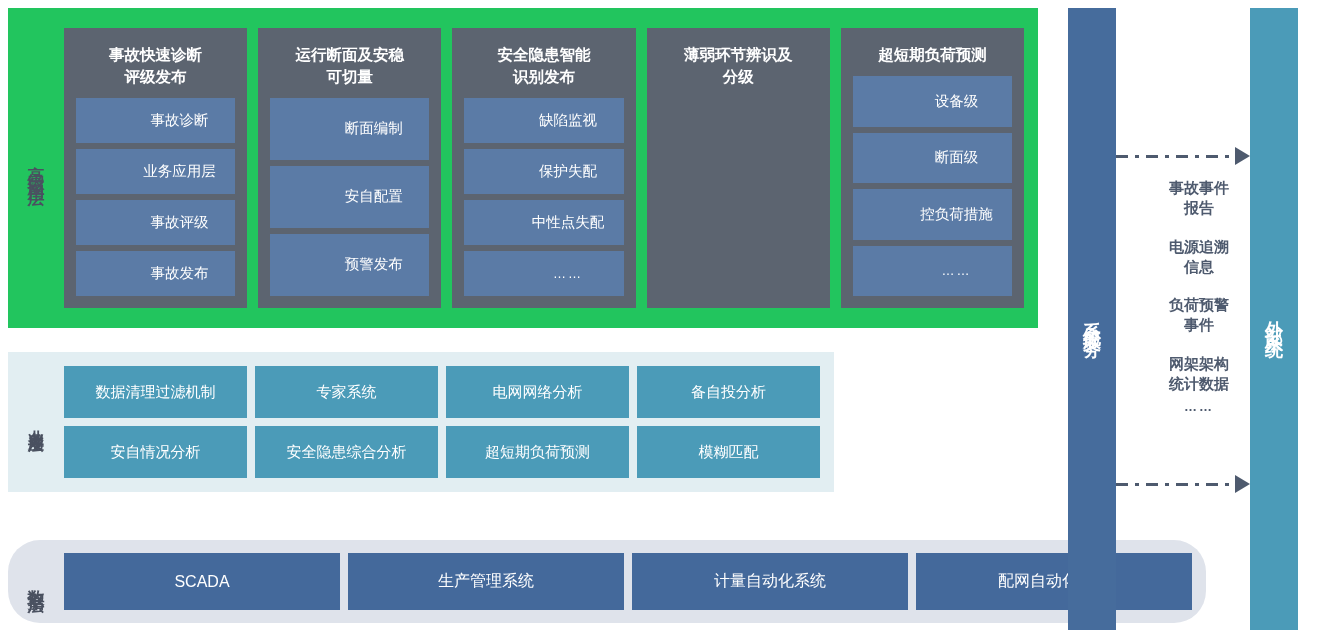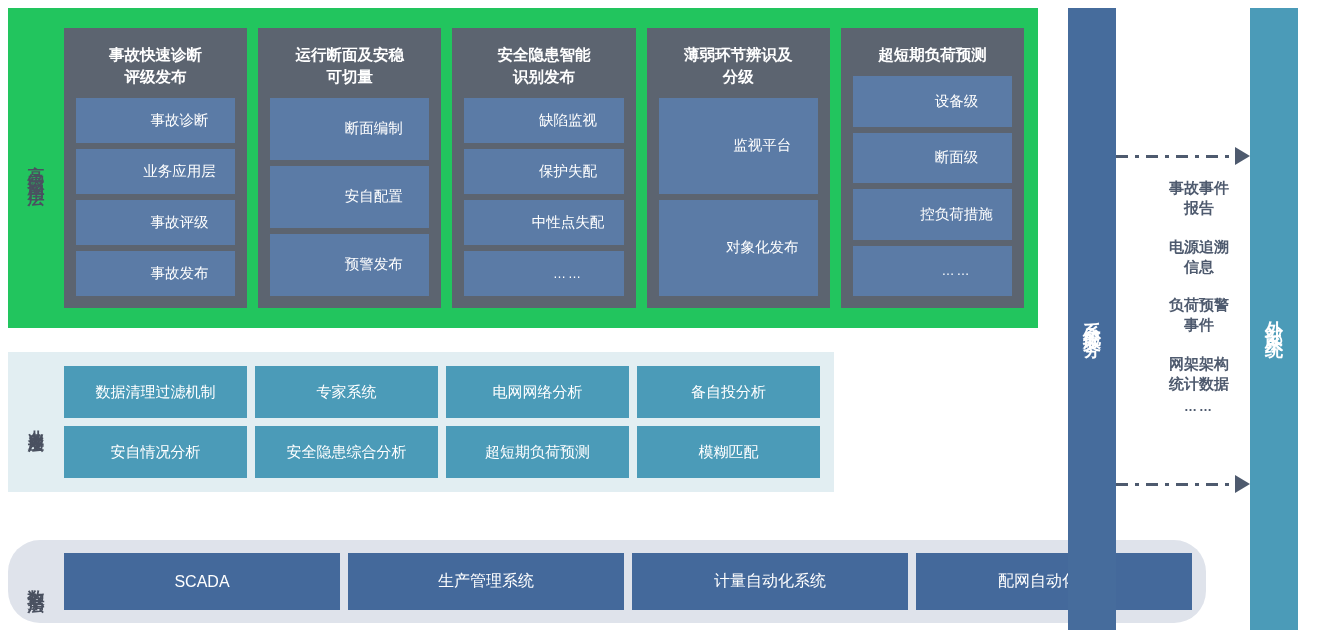--- a/index.html
+++ b/index.html
@@ -309,24 +309,20 @@
             <div class="item-box">缺陷监视</div>
             <div class="item-box">保护失配</div>
             <div class="item-box">中性点失配</div>
             <div class="item-box dots">……</div>
           </div>
         </div>
 
         <div class="group-card">
           <div class="group-title">薄弱环节辨识及
 分级</div>
-          <div class="group-items">
-            <div class="item-box">监视平台</div>
-            <div class="item-box">对象化发布</div>
-          </div>
         </div>
 
         <div class="group-card">
           <div class="group-title">超短期负荷预测</div>
           <div class="group-items">
             <div class="item-box">设备级</div>
             <div class="item-box">断面级</div>
             <div class="item-box">控负荷措施</div>
             <div class="item-box dots">……</div>
           </div>

